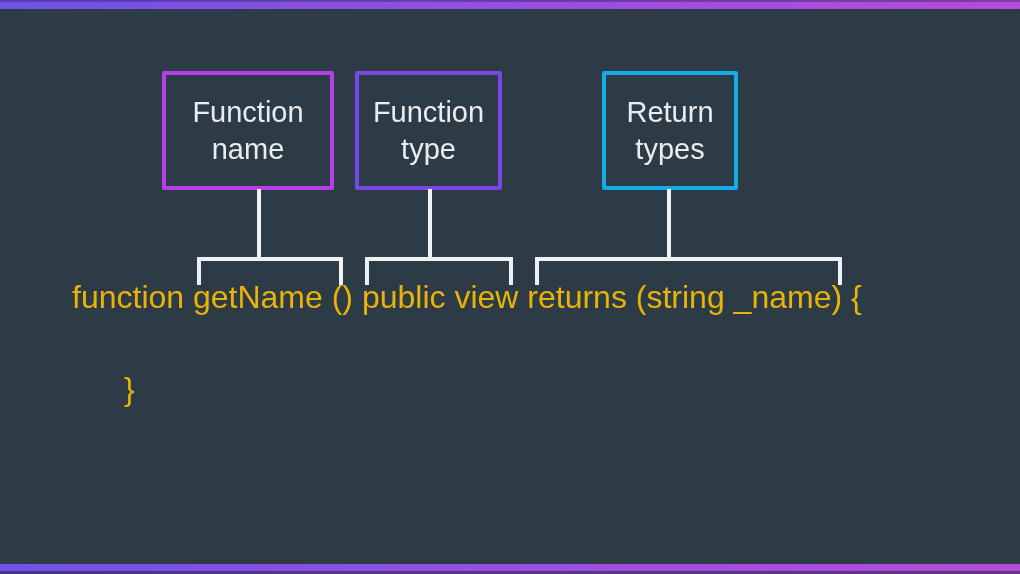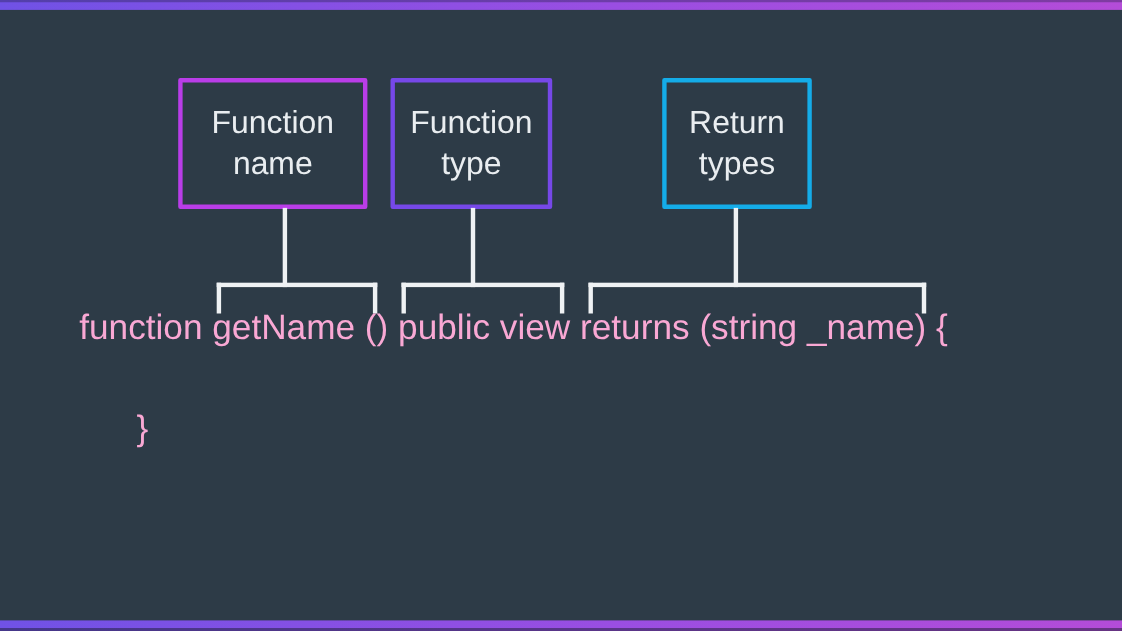--- a/index.html
+++ b/index.html
@@ -68,21 +68,21 @@
     border: 4px solid #eff2f4;
     border-bottom: none;
     box-sizing: border-box;
   }
   .brace.b1 { left: 197px; width: 146px; }
   .brace.b2 { left: 365px; width: 148px; }
   .brace.b3 { left: 535px; width: 307px; }
 
   .code-line {
     position: absolute;
-    color: #f9a8d4;
+    color: #eab308;
     font-size: 32px;
     line-height: 1;
     white-space: pre;
   }
   .code-line.l1 { left: 72px;  top: 281px; }
   .code-line.l2 { left: 180px; top: 331px; }
   .code-line.l3 { left: 124px; top: 373px; }
 </style>
 </head>
 <body>

